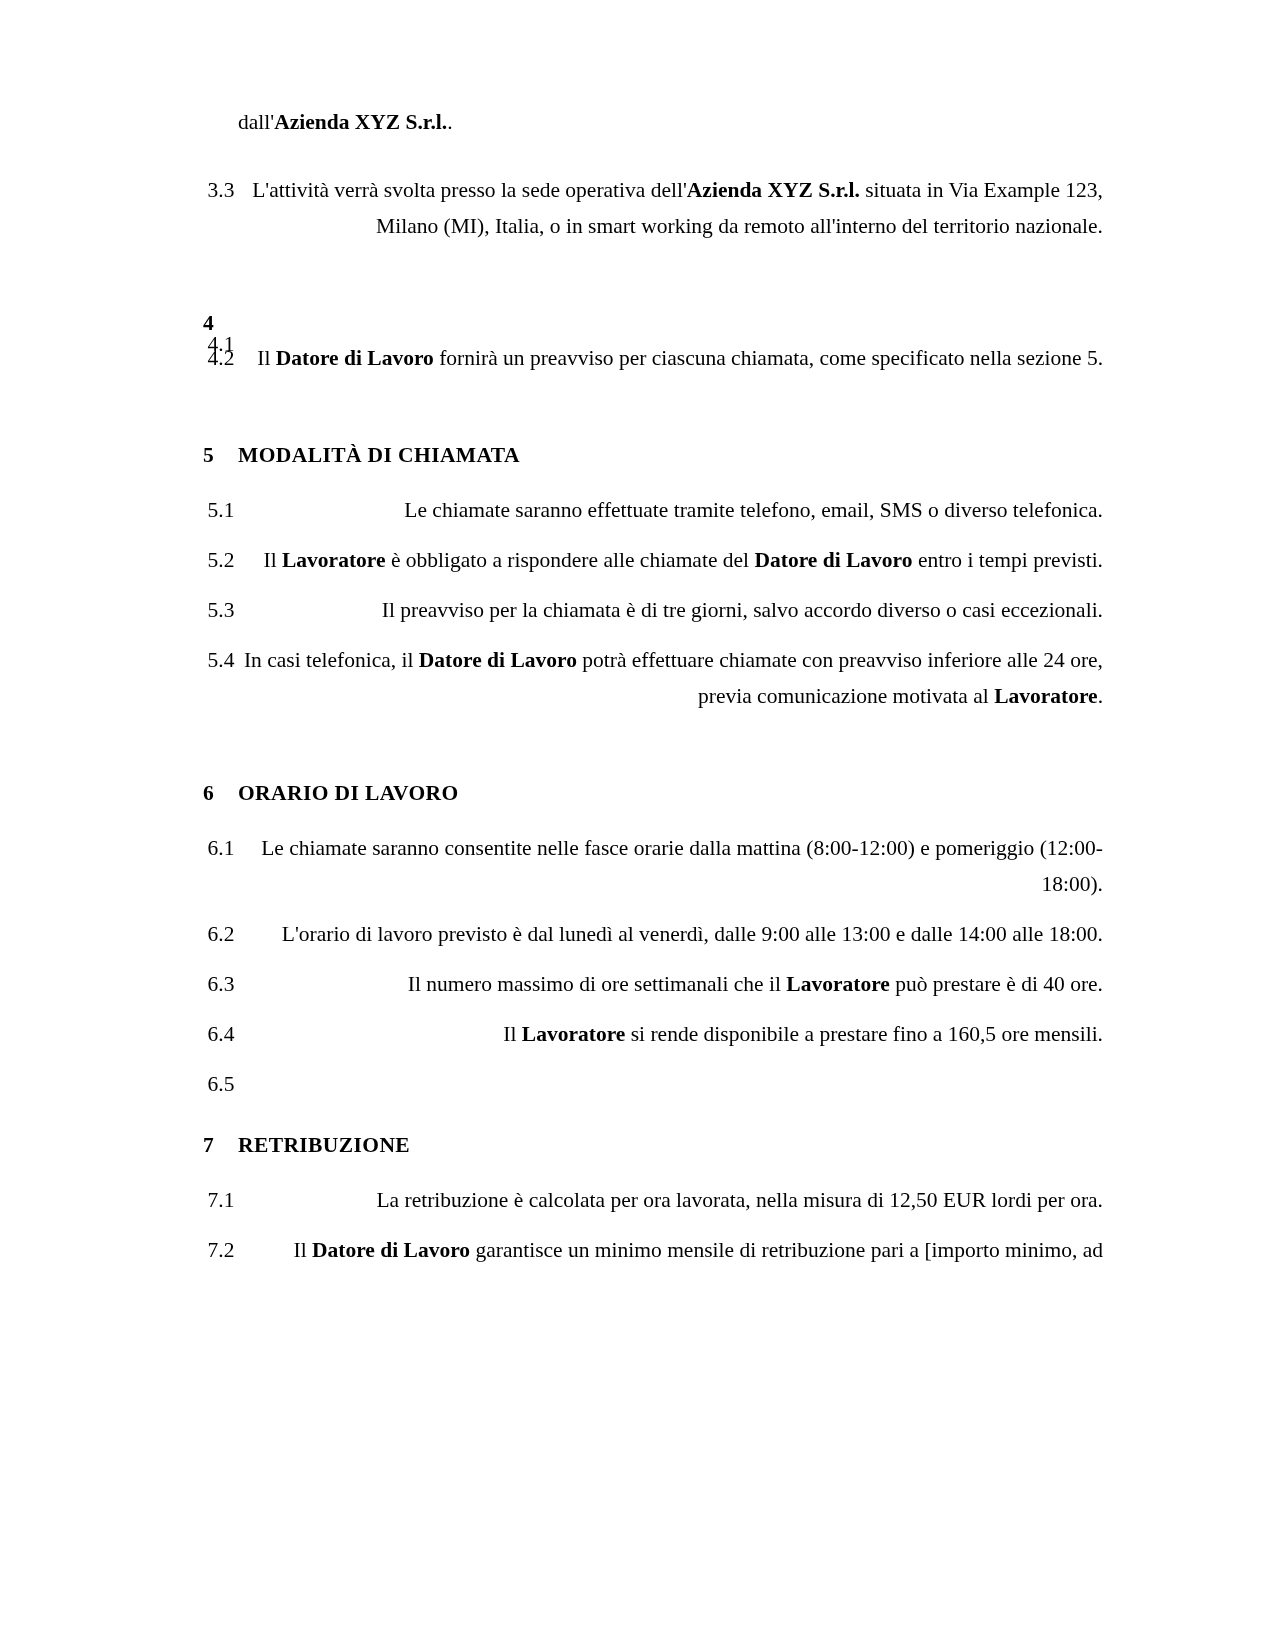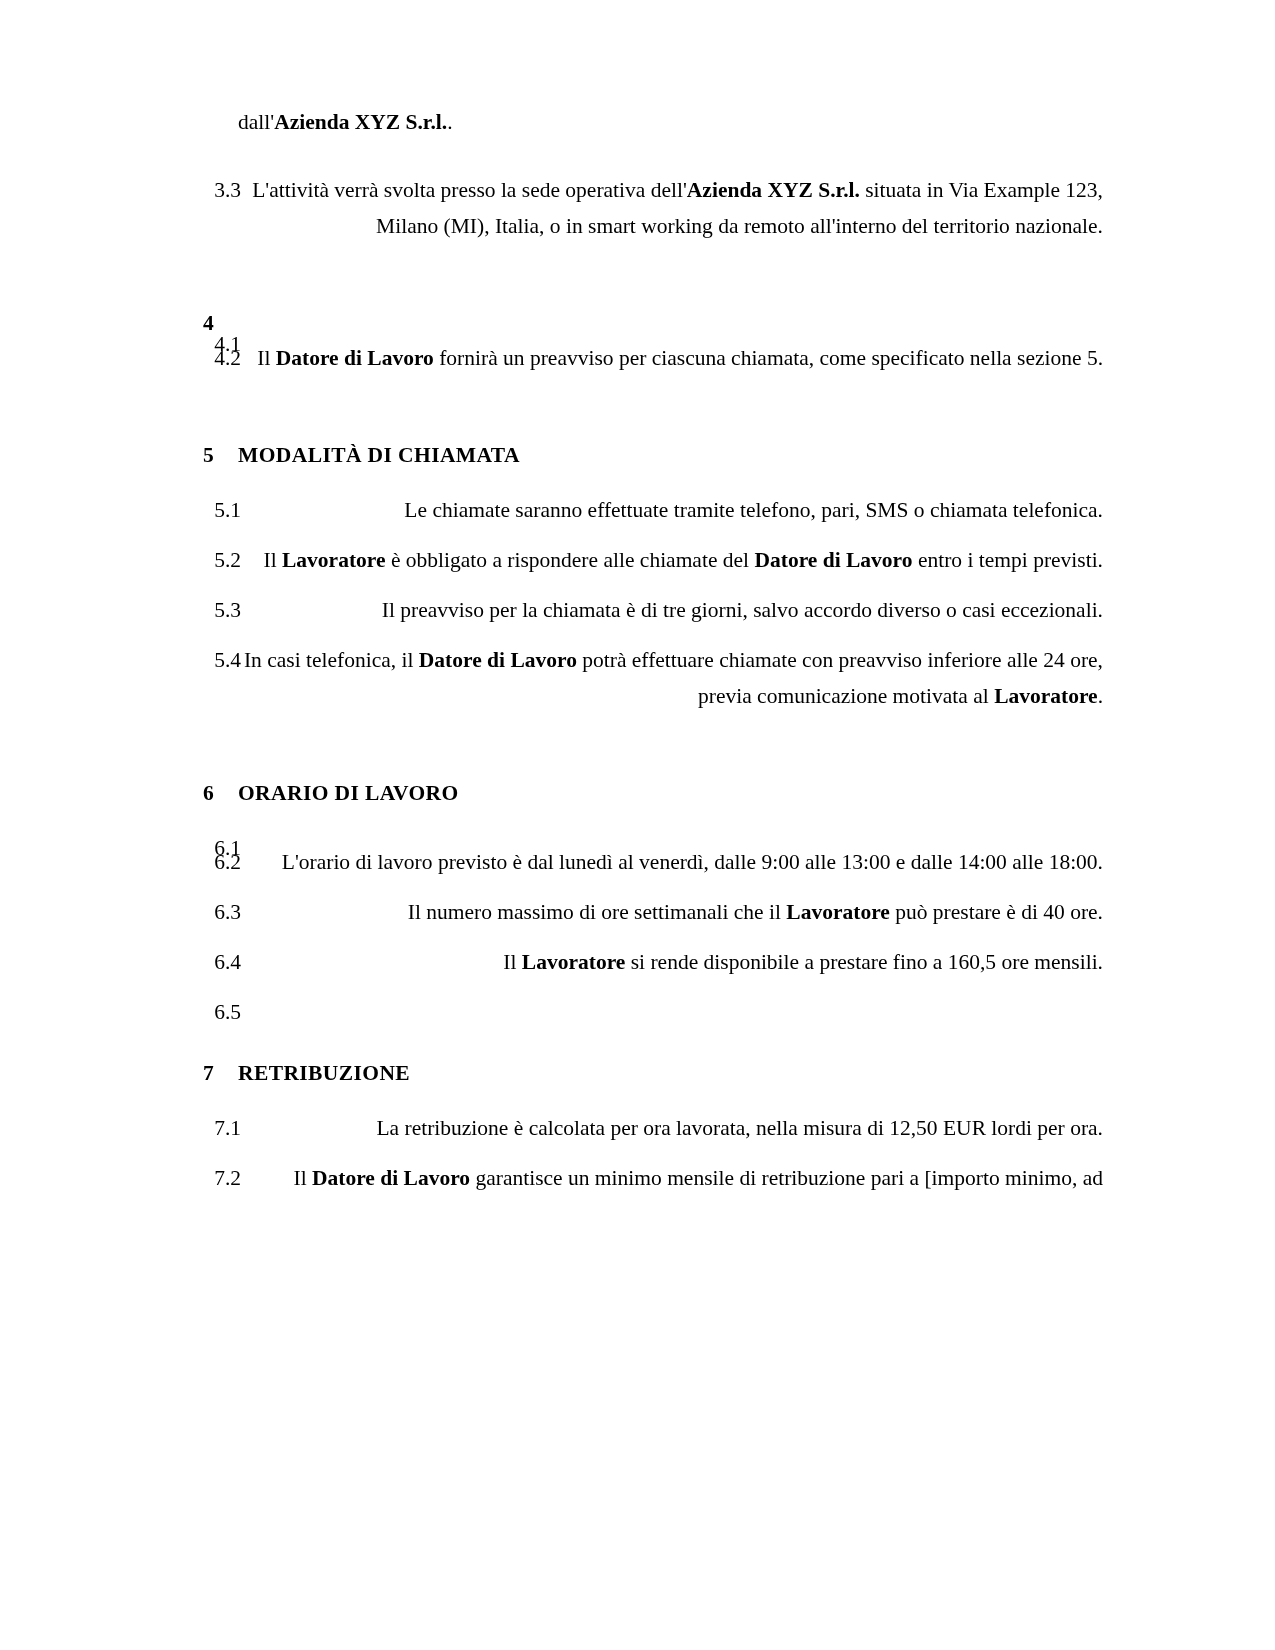--- a/index.html
+++ b/index.html
@@ -35,21 +35,21 @@
     display: block;
     margin: 0;
     padding: 0 215px 0 158px;   
     box-sizing: border-box;
   }
   .clause .num {
     position: absolute;
     left: 158px;
     top: 0;
     width: 40px;
-    text-align: right;
+    text-align: center;
     font-size: 21.5px;
     line-height: 36px;
     white-space: nowrap;
   }
   .clause .body {
     display: block;
     margin-left: 37px;
     font-size: 21.5px;
     line-height: 36px;
     text-align: right;
@@ -140,21 +140,21 @@
 
     <div class="section-head">
       <span class="num">5</span>
       <span class="title">MODALITÀ DI CHIAMATA</span>
     </div>
 
     <div class="sp-sm"></div>
 
     <div class="clause">
       <span class="num">5.1</span>
-      <span class="body">Le chiamate saranno effettuate tramite telefono, pari, SMS o chiamata telefonica.</span>
+      <span class="body">Le chiamate saranno effettuate tramite telefono, email, SMS o diverso telefonica.</span>
     </div>
 
     <div class="sp-xs"></div>
 
     <div class="clause">
       <span class="num">5.2</span>
       <span class="body"><span>Il </span><b>Lavoratore</b><span> è obbligato a rispondere alle chiamate del </span><b>Datore di Lavoro</b><span> entro i tempi previsti.</span></span>
     </div>
 
     <div class="sp-xs"></div>
@@ -175,20 +175,21 @@
 
     <div class="section-head">
       <span class="num">6</span>
       <span class="title">ORARIO DI LAVORO</span>
     </div>
 
     <div class="sp-sm"></div>
 
     <div class="clause">
       <span class="num">6.1</span>
+      <span class="body">Le chiamate saranno consentite nelle fasce orarie dalla mattina (8:00-12:00) e pomeriggio (12:00-18:00).</span>
     </div>
 
     <div class="sp-xs"></div>
 
     <div class="clause">
       <span class="num">6.2</span>
       <span class="body">L'orario di lavoro previsto è dal lunedì al venerdì, dalle 9:00 alle 13:00 e dalle 14:00 alle 18:00.</span>
     </div>
 
     <div class="sp-xs"></div>

